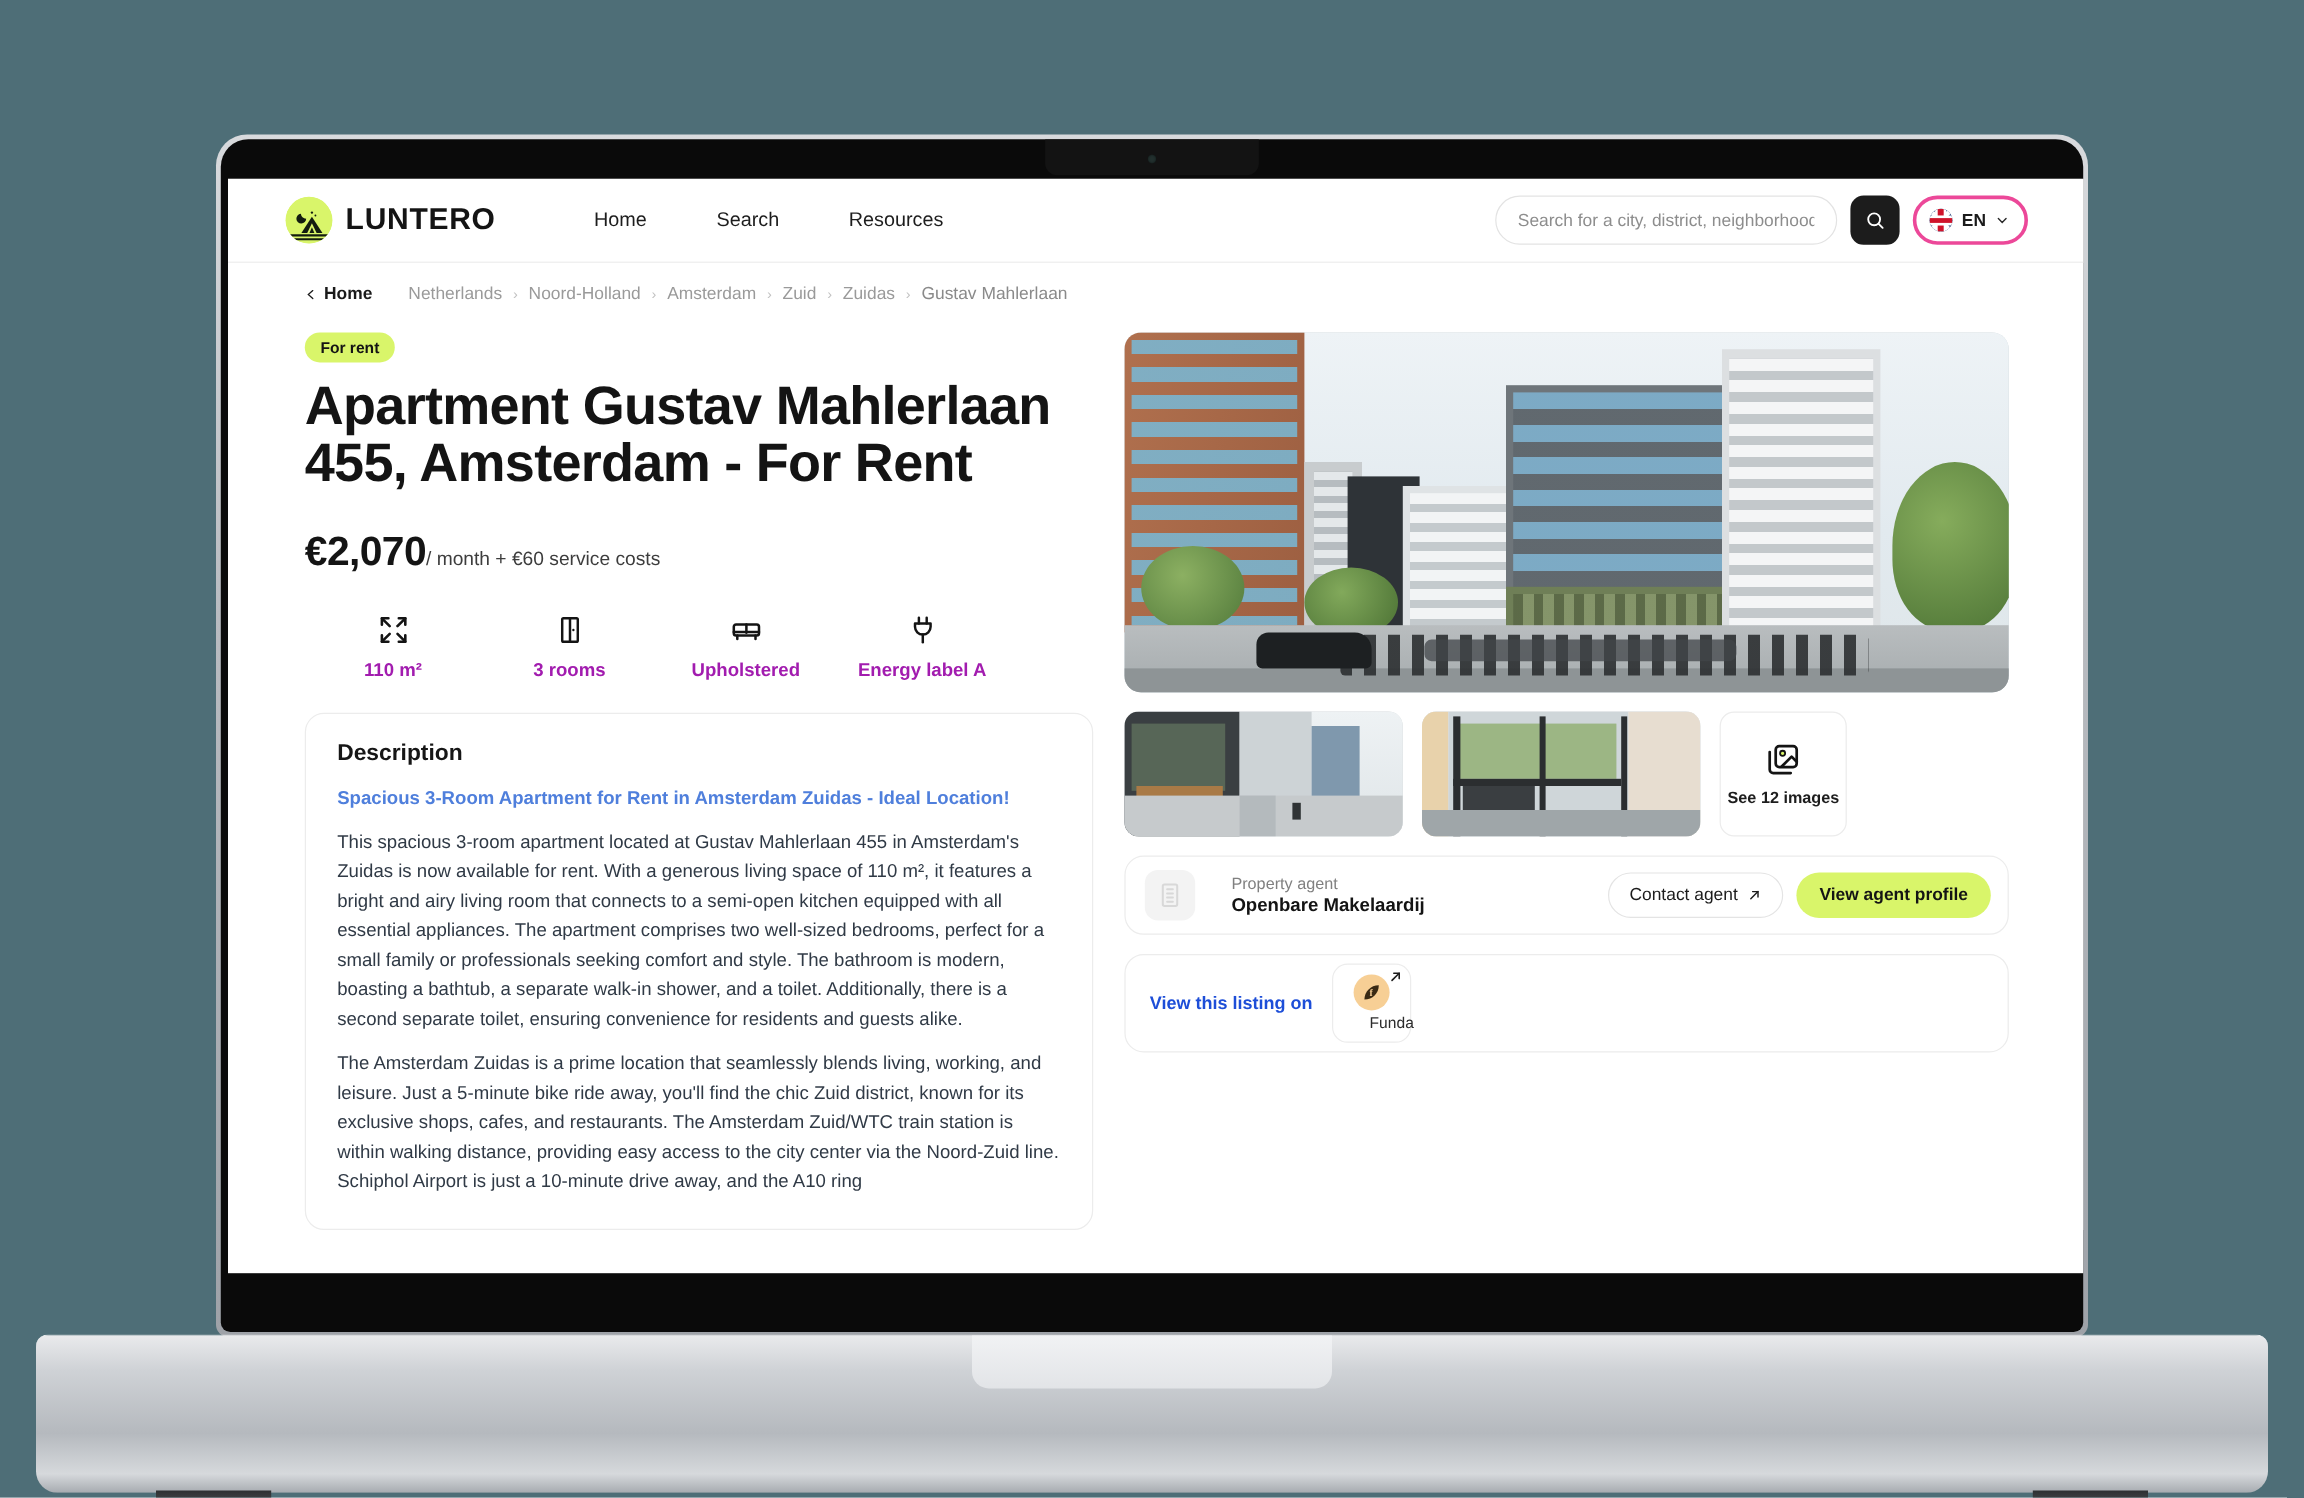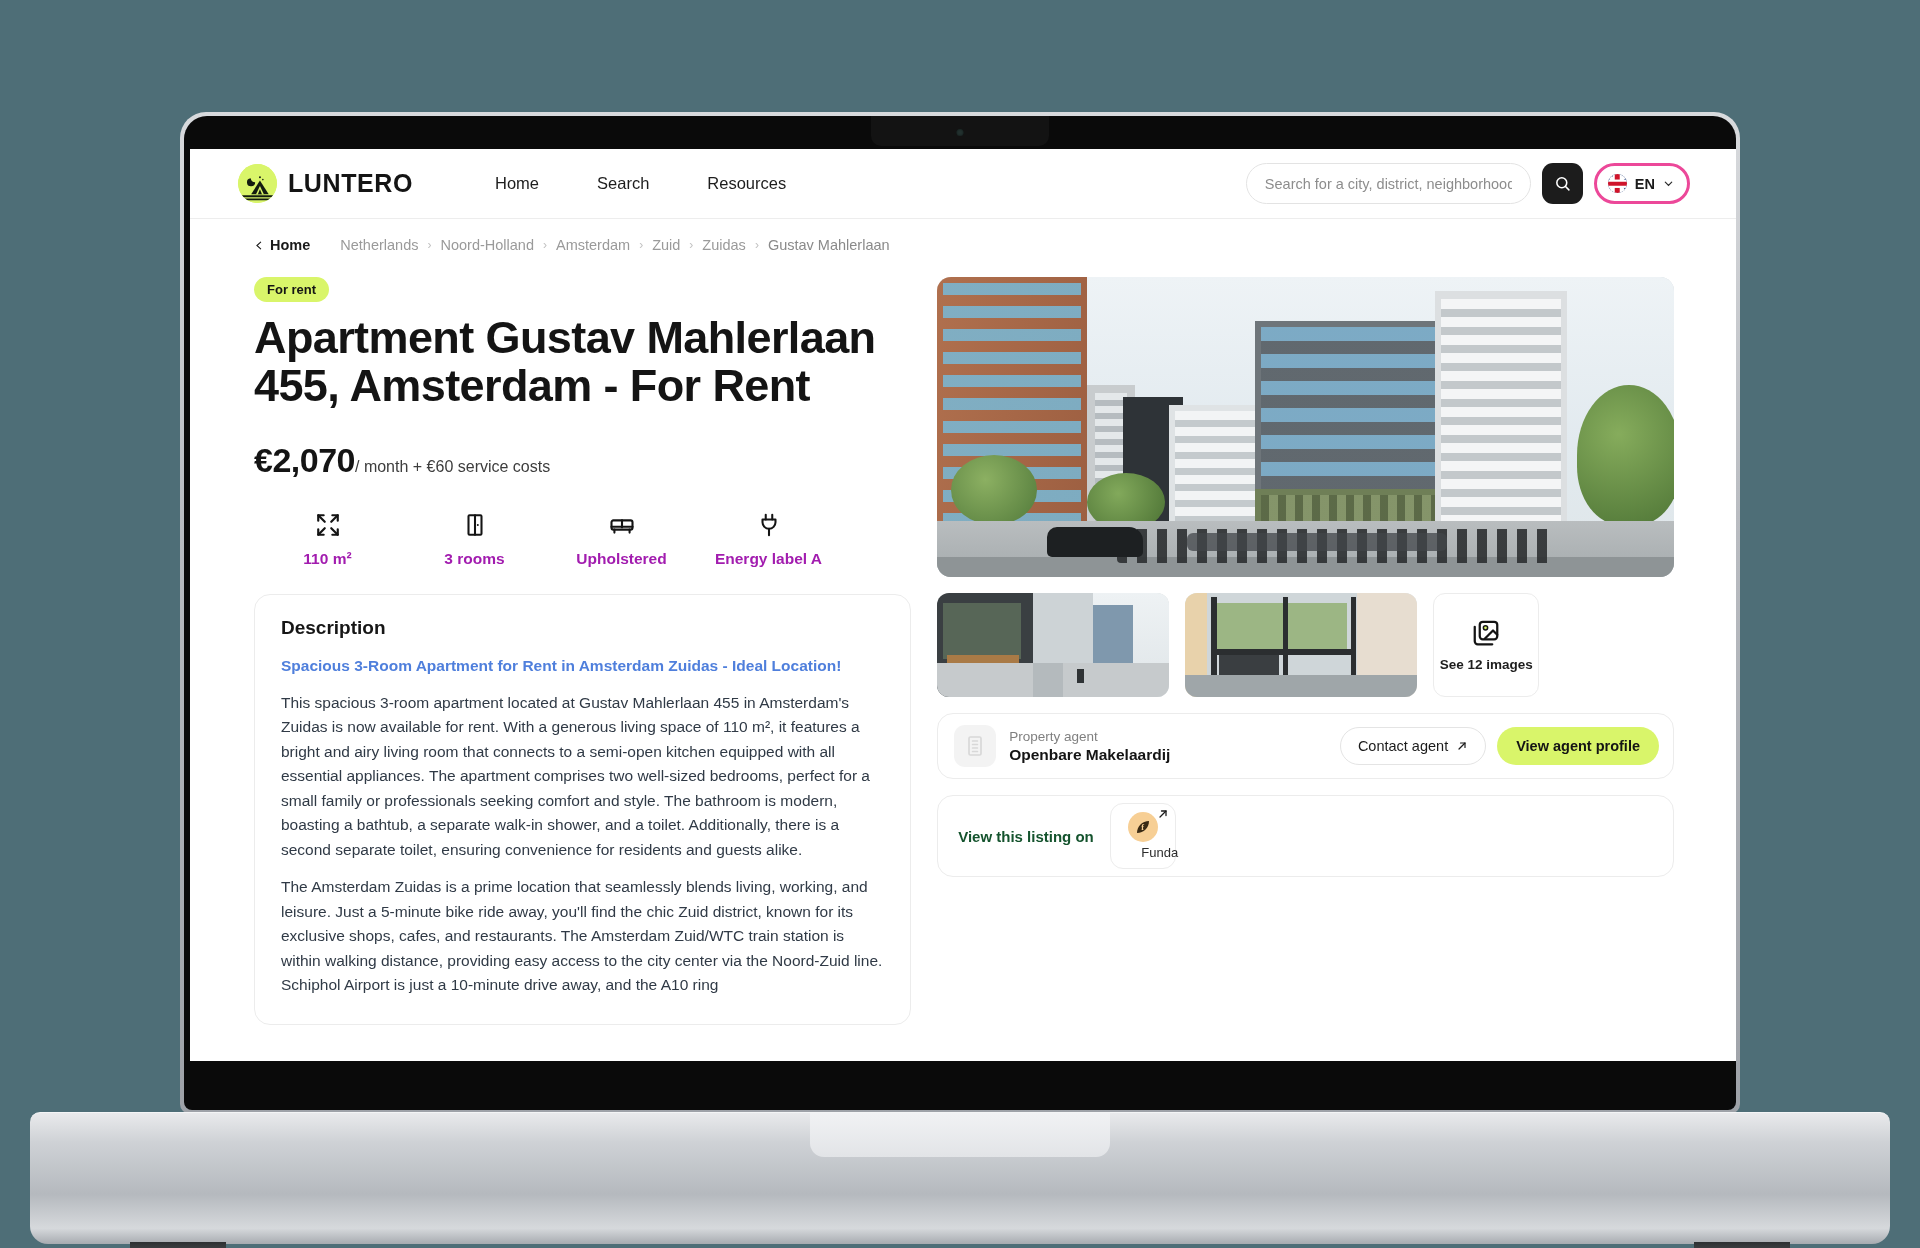--- a/index.html
+++ b/index.html
@@ -217,20 +217,21 @@
   .gallery-tile {
     width: 106px; height: 104px; border:1px solid #ececec; border-radius: 12px;
     display:flex; flex-direction:column; align-items:center; justify-content:center;
     gap: 9px; cursor:pointer; background:#fff;
   }
   .gallery-tile .lbl { font-size: 13.5px; font-weight:600; color:#1d1d1d; white-space:nowrap; }
 
   .agent-card {
     margin-top: 16px; height: 66px; display:flex; align-items:center;
     padding: 0 14px 0 16px;
+    gap: 17px;
   }
   .agent-avatar {
     width: 42px; height: 42px; border-radius: 11px; background:#f3f3f3;
     display:flex; align-items:center; justify-content:center; flex:none;
   }
   .agent-text { margin-left: 13px; }
   .agent-role { font-size: 13.5px; color:#808080; }
   .agent-name { font-size: 15.5px; font-weight:700; color:#141414; margin-top:2px; }
   .agent-btns { margin-left:auto; display:flex; gap:11px; align-items:center; }
   .btn-ghost {
@@ -238,21 +239,21 @@
     font-size: 14.5px; color:#1b1b1b; padding: 0 17px; cursor:pointer;
     display:flex; align-items:center; gap:8px; font-family:inherit;
   }
   .btn-lime {
     height: 38px; border:none; border-radius: 19px; background:#d9f56a;
     font-size: 14.5px; font-weight:600; color:#141414; padding: 0 19px; cursor:pointer;
     font-family:inherit;
   }
 
   .funda-card { margin-top: 16px; height: 82px; display:flex; align-items:center; padding: 0 20px; }
-  .funda-label { font-size: 15px; font-weight:600; color:#14532d; }
+  .funda-label { font-size: 15px; font-weight:600; color:#1d4ed8; }
   .funda-tile {
     margin-left: 16px; width: 66px; height: 66px; border:1px solid #ececec;
     border-radius: 13px; display:flex; flex-direction:column; align-items:center;
     justify-content:center; gap:3px; position:relative; cursor:pointer; background:#fff;
   }
   .funda-logo {
     width: 30px; height: 30px; border-radius:50%;
     background:#f7cf95; display:flex; align-items:center; justify-content:center;
   }
   .funda-name { font-size: 13px; color:#2c2c2c;margin-left:34px; }

